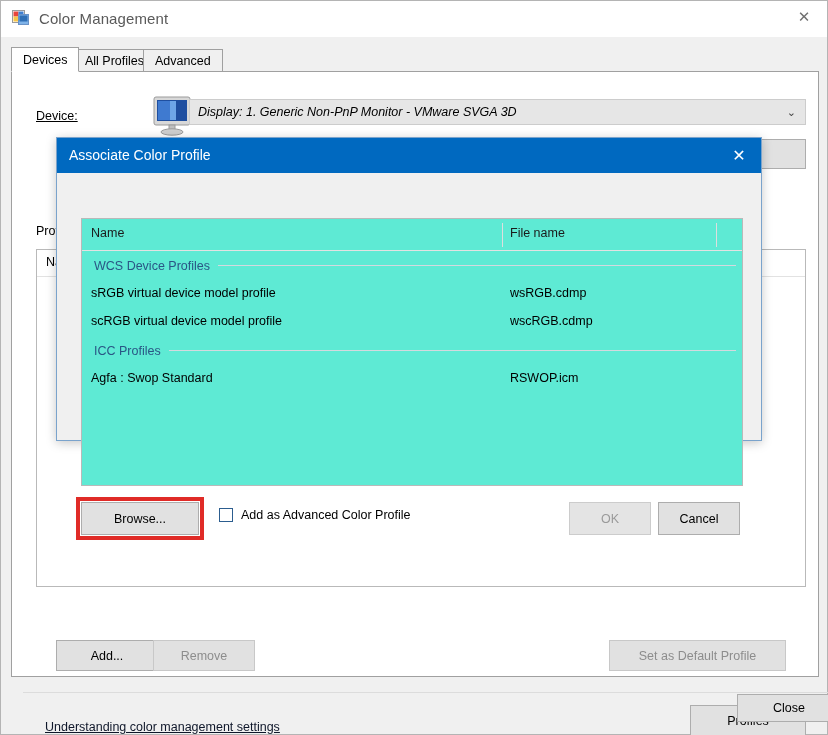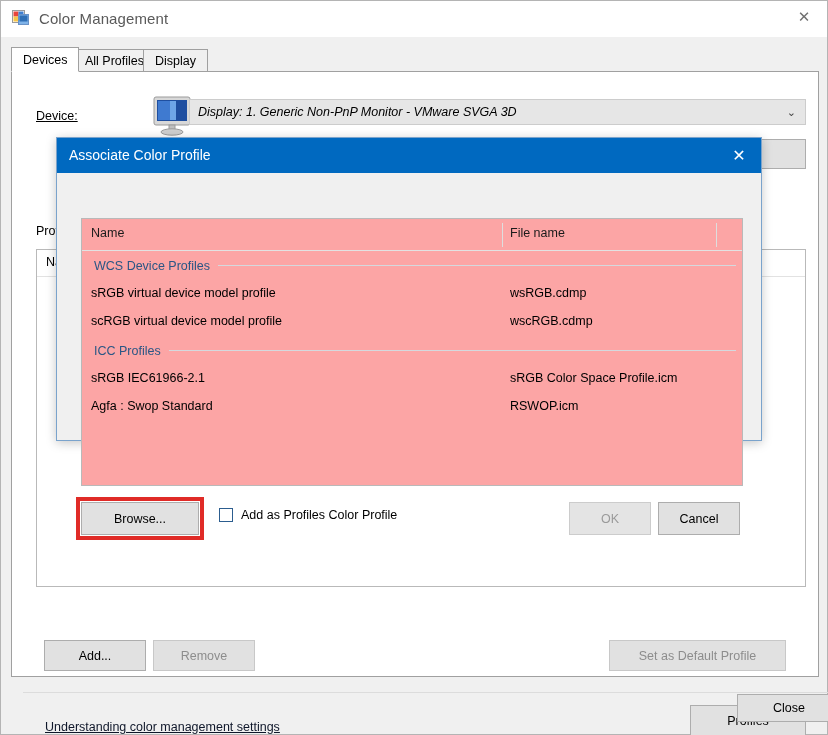--- a/index.html
+++ b/index.html
@@ -156,21 +156,21 @@
     position: absolute;
     height: 31px;
     background: #e1e1e1;
     border: 1px solid #adadad;
     box-sizing: border-box;
     display: flex; align-items: center; justify-content: center;
     font-size: 12.5px;
     cursor: default;
   }
   .winbtn.disabled { color: #8d8d8d; background: #e1e1e1; border-color: #c8c8c8; text-align: right; }
-  #btn-add    { left: 32px;  top: 568px; width: 102px; }
+  #btn-add    { left: 44px;  top: 568px; width: 102px; }
   #btn-remove { left: 141px; top: 568px; width: 102px; }
   #btn-setdefault { left: 597px; top: 568px; width: 177px; }
   #hr-divider {
     position: absolute; left: 11px; top: 620px;
     width: 806px; height: 1px; background: #dcdcdc;
   }
   #help-link {
     position: absolute; left: 33px; top: 648px;
     font-size: 12.5px; color: #0f172a;
     text-decoration: underline; cursor: default;
@@ -205,21 +205,21 @@
     display: flex; align-items: center; justify-content: center;
     color: #ffffff; font-size: 16px; cursor: default;
   }
   #dlg-instruction {
     position: absolute; left: 27px; top: 56px;
     font-size: 12.5px; color: #111;
   }
   #dlg-list {
     position: absolute; left: 24px; top: 80px;
     width: 662px; height: 268px;
-    background: #fca5a5;
+    background: #5eead4;
     border: 1px solid #b9b9b9;
     box-sizing: border-box;
     overflow: hidden;
   }
   #dlg-list-header {
     position: relative;
     height: 32px;
     border-bottom: 1px solid #e2e2e2;
     box-sizing: border-box;
   }
@@ -330,21 +330,21 @@
       <rect x="6.5" y="4.5" width="10" height="10" fill="#7fb3e8" stroke="#6a93c8"></rect>
       <rect x="7.5" y="5.5" width="8" height="6" fill="#2f6fb5"></rect>
     </svg>
     <div id="title-text">Color Management</div>
     <div id="win-close">✕</div>
   </div>
 
   <div id="tabstrip">
     <div class="tab active" style="left:0px;">Devices</div>
     <div class="tab" style="left:62px;">All Profiles</div>
-    <div class="tab" style="left:132px;">Display</div>
+    <div class="tab" style="left:132px;">Advanced</div>
   </div>
 
   <div id="tabpane">
 
     <div id="device-label"><u>D</u>evice:</div>
 
     <svg id="monitor-icon" viewBox="0 0 48 44">
       <rect x="6" y="3" width="36" height="28" rx="2" fill="#d8d8d8" stroke="#9b9b9b"></rect>
       <rect x="9" y="6" width="30" height="21" fill="#1f4fa0"></rect>
       <rect x="10" y="7" width="12" height="19" fill="#3f7ad0"></rect>
@@ -407,34 +407,30 @@
       <div class="item-row">
         <span class="item-name">scRGB virtual device model profile</span>
         <span class="item-file">wscRGB.cdmp</span>
       </div>
 
       <div class="group-row">
         <span class="group-label">ICC Profiles</span>
         <span class="group-rule"></span>
       </div>
       <div class="item-row">
-        <span class="item-name">sRGB IEC61966-2.1</span>
-        <span class="item-file">sRGB Color Space Profile.icm</span>
-      </div>
-      <div class="item-row">
         <span class="item-name">Agfa : Swop Standard</span>
         <span class="item-file">RSWOP.icm</span>
       </div>
     </div>
   </div>
 
   <div id="dlg-browse">Browse...</div>
   <div id="browse-highlight"></div>
 
   <div id="dlg-checkbox-wrap">
     <span id="dlg-checkbox-box"></span>
-    <span id="dlg-checkbox-label">Add as Profiles Color Profile</span>
+    <span id="dlg-checkbox-label">Add as Advanced Color Profile</span>
   </div>
 
   <div id="dlg-ok">OK</div>
   <div id="dlg-cancel">Cancel</div>
 
 </div>
 
 </body></html>

